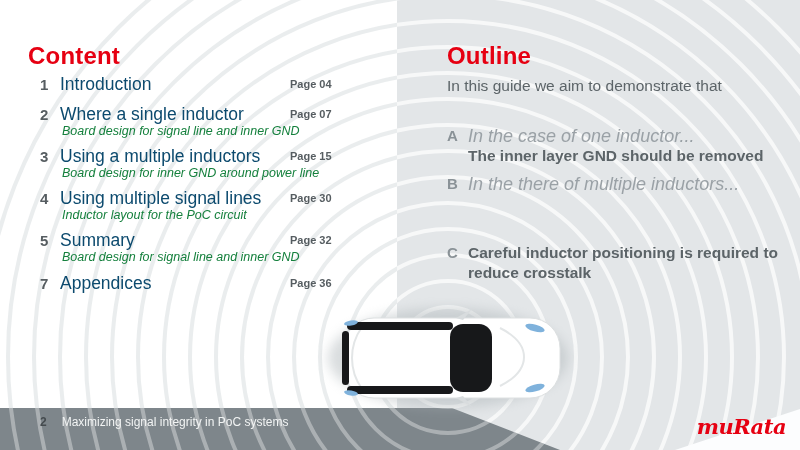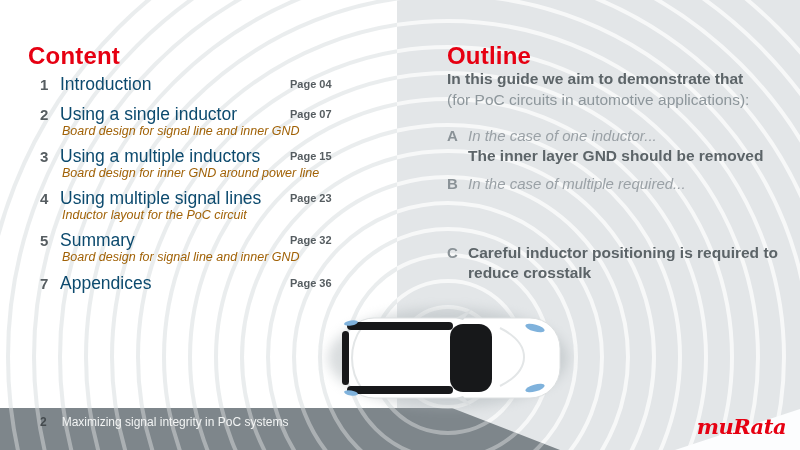--- a/index.html
+++ b/index.html
@@ -8,31 +8,31 @@
   .right-panel{position:absolute;left:397px;top:0;width:403px;height:450px;background:#e3e6e8;z-index:0;}
   .gfx{position:absolute;left:0;top:0;z-index:1;}
   .txt{position:absolute;z-index:2;}
 
   
   .content-heading{left:28px;top:42px;font-size:24px;font-weight:bold;letter-spacing:.2px;}
   .toc-row{position:absolute;left:40px;width:345px;height:40px;z-index:2;cursor:default;}
   .toc-num{display:inline-block;width:20px;font-size:15px;font-weight:bold;color:#565d61;}
   .toc-title{font-size:17.5px;color:#0c4a6e;}
   .toc-page{position:absolute;left:250px;top:4px;font-size:11px;font-weight:bold;color:#565d61;text-align:right;}
-  .toc-sub{position:absolute;left:22px;top:20px;font-style:italic;font-size:12.5px;color:#a16207;}
+  .toc-sub{position:absolute;left:22px;top:20px;font-style:italic;font-size:12.5px;color:#15803d;}
 
   
   .outline-heading{left:447px;top:42px;font-size:24px;font-weight:bold;letter-spacing:.2px;}
   .intro{left:447px;top:68px;width:330px;line-height:21px;font-size:15.5px;}
-  .intro .b{font-weight:bold;color:#5c6468;}
+  .intro .b{font-weight:normal;color:#5c6468;margin-top:7px;}
   .intro .r{color:#8d969b;}
   .point{position:absolute;left:447px;width:345px;z-index:2;}
   .point-letter{position:absolute;left:0;top:1px;font-size:15px;font-weight:bold;color:#8a9297;}
   .point-body{margin-left:21px;}
-  .point-cond{font-style:italic;font-size:15px;color:#9aa1a6;line-height:20px;}
+  .point-cond{font-style:italic;font-size:18px;color:#9aa1a6;line-height:20px;}
   .point-stmt{font-weight:bold;font-size:15.5px;color:#5c6468;line-height:20px;}
 
   
   .footer-text{left:40px;top:415px;font-size:12px;text-align:right;}
   .footer-num{font-weight:bold;color:#454b4f;margin-right:15px;}
   .footer-title{color:#f2f4f4;}
   .logo{right:14px;top:414px;font-family:"DejaVu Serif",serif;font-style:italic;font-weight:bold;
         font-size:21px;color:#e60012;letter-spacing:-0.5px;margin-left:30px;}
 </style>
 </head>
@@ -139,63 +139,62 @@
   </svg>
 
   <div class="txt content-heading" style="color:#e60012">Content</div>
 
   <div class="toc-row" style="top:74px">
     <span class="toc-num">1</span><span class="toc-title">Introduction</span>
     <span class="toc-page">Page 04</span>
     <div class="toc-sub"></div>
   </div>
   <div class="toc-row" style="top:104px">
-    <span class="toc-num">2</span><span class="toc-title">Using a single inductor</span>
+    <span class="toc-num">2</span><span class="toc-title">Where a single inductor</span>
     <span class="toc-page">Page 07</span>
     <div class="toc-sub">Board design for signal line and inner GND</div>
   </div>
   <div class="toc-row" style="top:146px">
     <span class="toc-num">3</span><span class="toc-title">Using a multiple inductors</span>
     <span class="toc-page">Page 15</span>
     <div class="toc-sub">Board design for inner GND around power line</div>
   </div>
   <div class="toc-row" style="top:188px">
     <span class="toc-num">4</span><span class="toc-title">Using multiple signal lines</span>
-    <span class="toc-page">Page 23</span>
+    <span class="toc-page">Page 30</span>
     <div class="toc-sub">Inductor layout for the PoC circuit</div>
   </div>
   <div class="toc-row" style="top:230px">
     <span class="toc-num">5</span><span class="toc-title">Summary</span>
     <span class="toc-page">Page 32</span>
     <div class="toc-sub">Board design for signal line and inner GND</div>
   </div>
   <div class="toc-row" style="top:273px">
     <span class="toc-num">7</span><span class="toc-title">Appendices</span>
     <span class="toc-page">Page 36</span>
     <div class="toc-sub"></div>
   </div>
 
   <div class="txt outline-heading" style="color:#e60012">Outline</div>
 
   <div class="txt intro">
     <div class="b">In this guide we aim to demonstrate that</div>
-    <div class="r">(for PoC circuits in automotive applications):</div>
   </div>
 
   <div class="point" style="top:126px">
     <span class="point-letter">A</span>
     <div class="point-body">
       <div class="point-cond">In the case of one inductor...</div>
       <div class="point-stmt">The inner layer GND should be removed</div>
     </div>
   </div>
   <div class="point" style="top:174px">
     <span class="point-letter">B</span>
     <div class="point-body">
-      <div class="point-cond">In the case of multiple required...</div>
+      <div class="point-cond">In the there of multiple inductors...</div>
     </div>
   </div>
   <div class="point" style="top:243px">
     <span class="point-letter">C</span>
     <div class="point-body">
       <div class="point-stmt">Careful inductor positioning is required to reduce crosstalk</div>
     </div>
   </div>
 
   <div class="txt footer-text">

